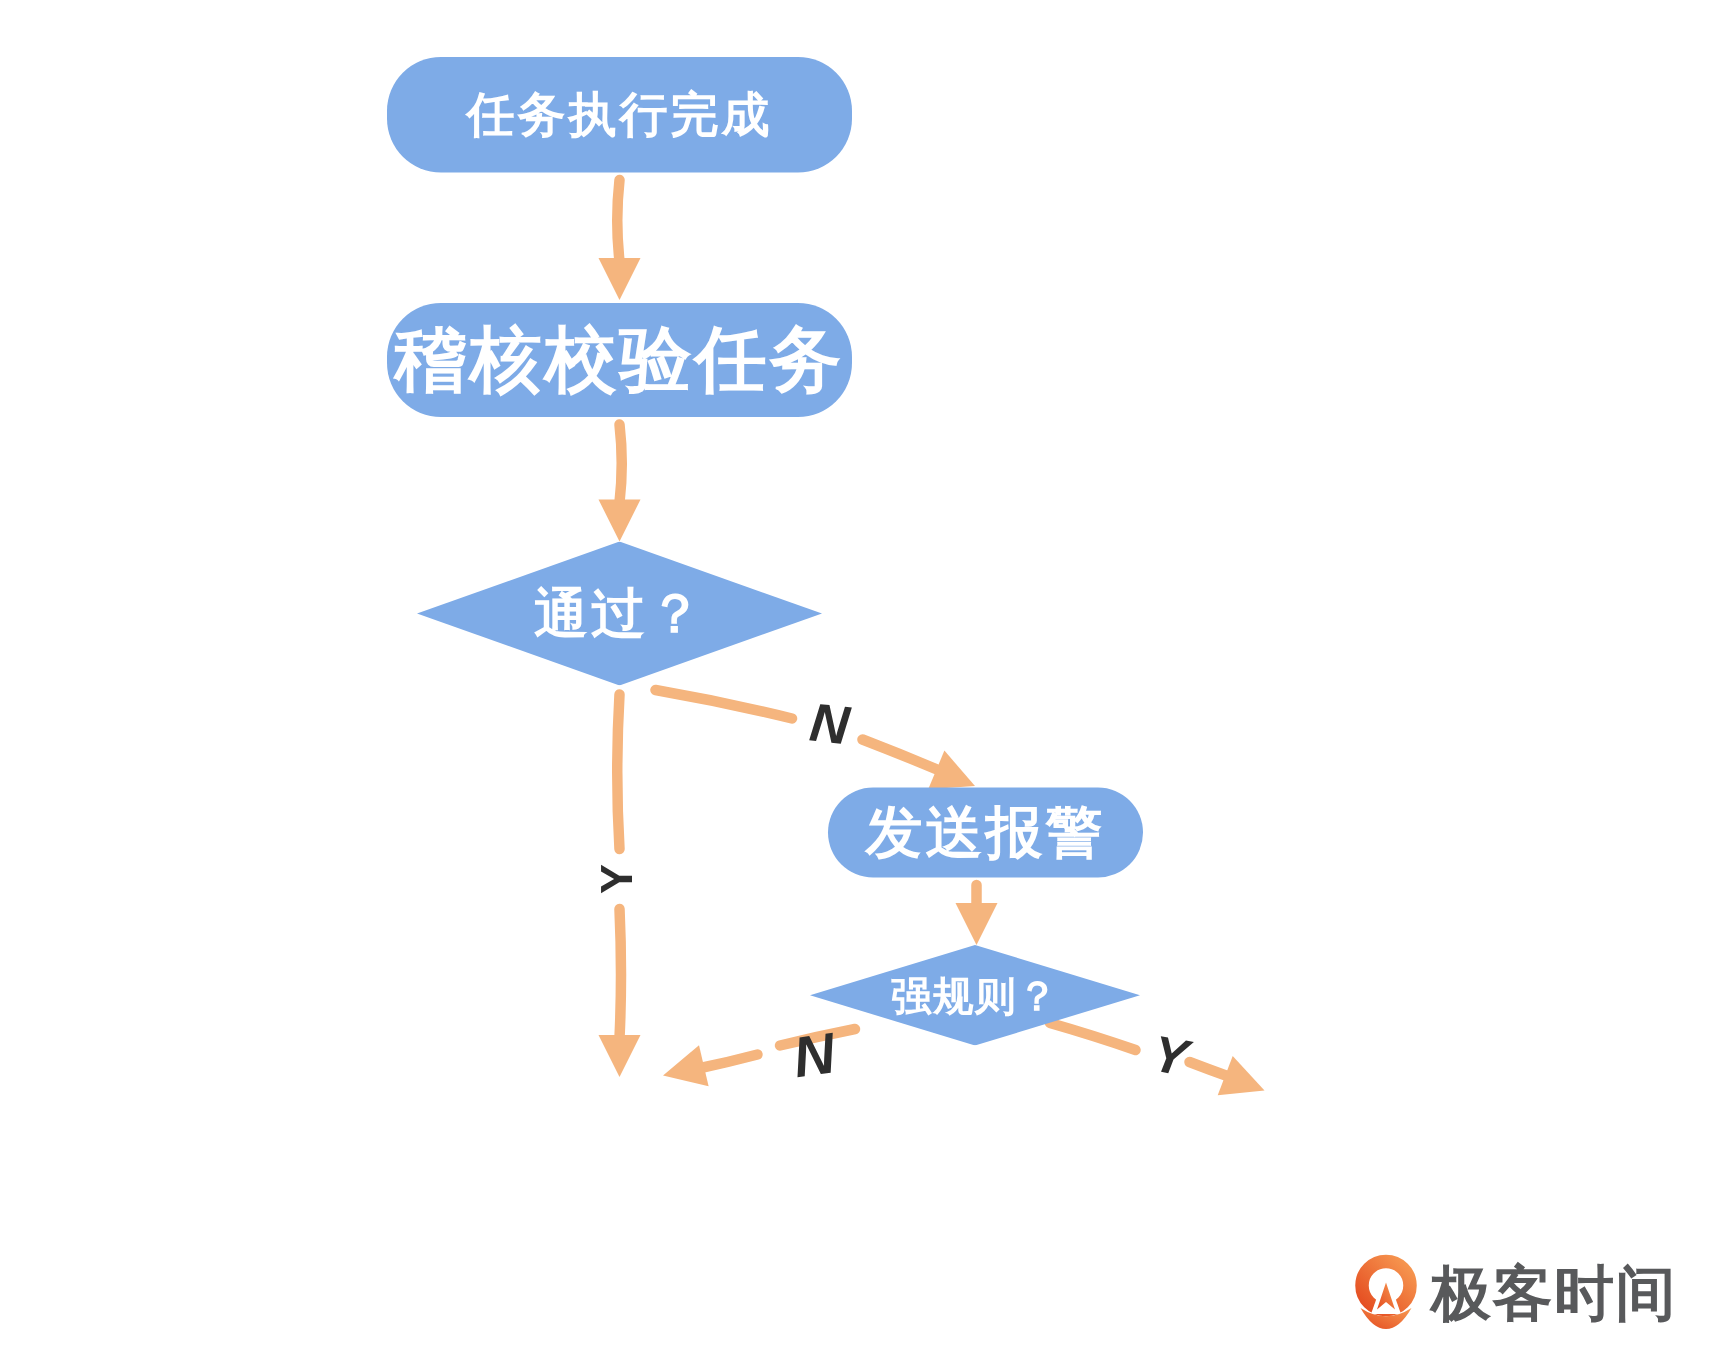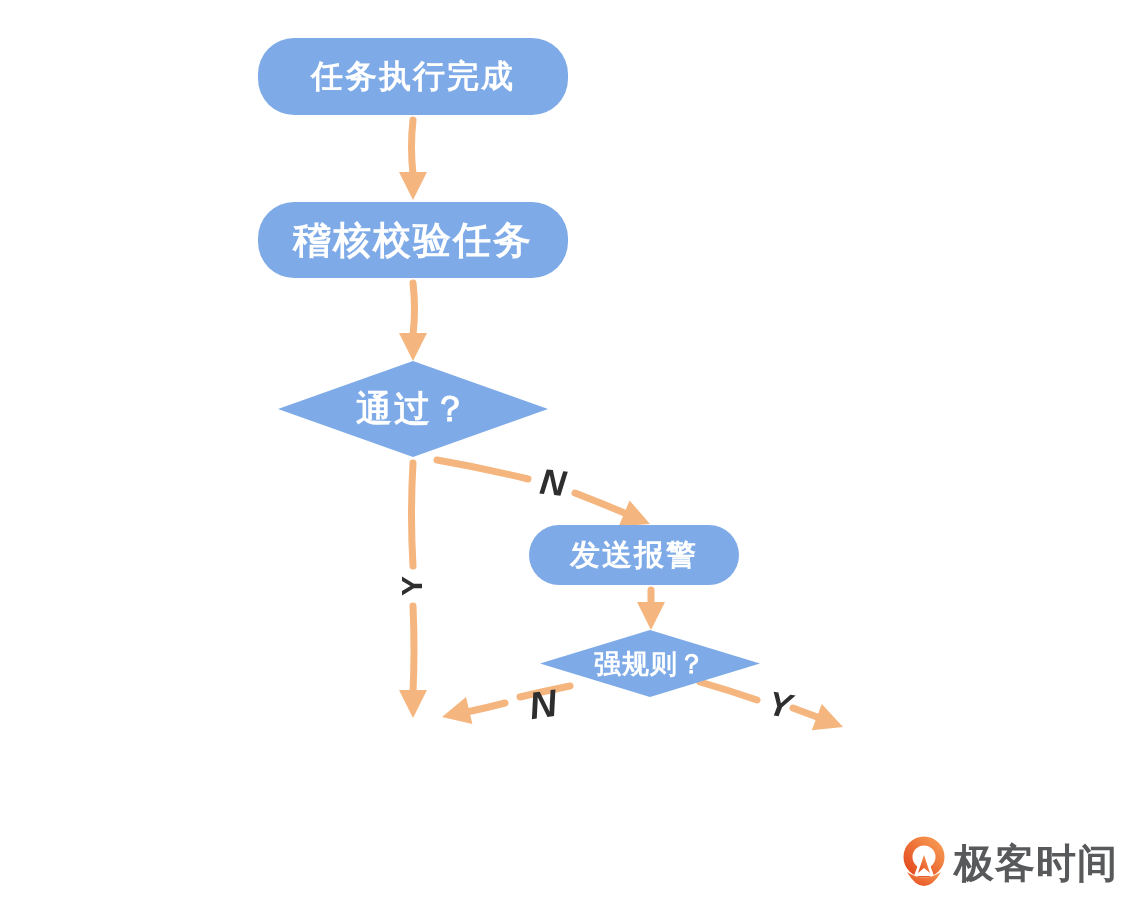--- a/index.html
+++ b/index.html
@@ -20,23 +20,23 @@
     text-align:center;
     box-sizing:border-box;
   }
   .rounded{border-radius:36px;}
   .diamond{
     background:#7EABE7;
     clip-path:polygon(50% 0, 100% 50%, 50% 100%, 0 50%);
     border-radius:0;
   }
   .node-start   {left:258px; top:38px;  width:310px; height:77px; font-size:32px;}
-  .node-audit   {left:258px; top:202px; width:310px; height:76px; font-size:38px;}
+  .node-audit   {left:258px; top:202px; width:310px; height:76px; font-size:48px;}
   .node-pass    {left:278px; top:361px; width:270px; height:96px; font-size:36px;}
-  .node-alert   {left:529px; top:525px; width:210px; height:60px; font-size:30px; border-radius:30px;}
+  .node-alert   {left:552px; top:525px; width:210px; height:60px; font-size:38px; border-radius:30px;}
   .node-strong  {left:540px; top:630px; width:220px; height:67px; font-size:27px; letter-spacing:1px;}
   .node-continue{left:255px; top:723px; width:316px; height:88px; font-size:37px; border-radius:40px;}
   .node-interrupt{left:685px;top:728px; width:322px; height:80px; font-size:37px; border-radius:40px;}
   .arrows{position:absolute;left:0;top:0;width:1142px;height:900px;}
   .edge-label{
     position:absolute;
     color:#2E2E2E;
     font-style:italic;
     font-weight:bold;
     transform:translate(-50%,-50%);

